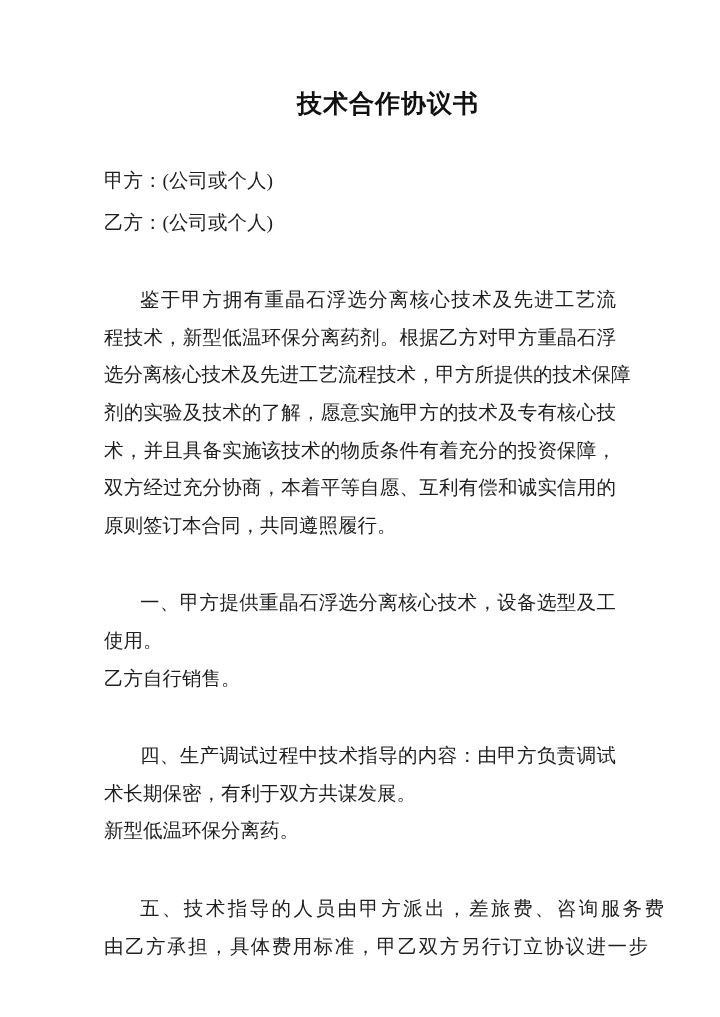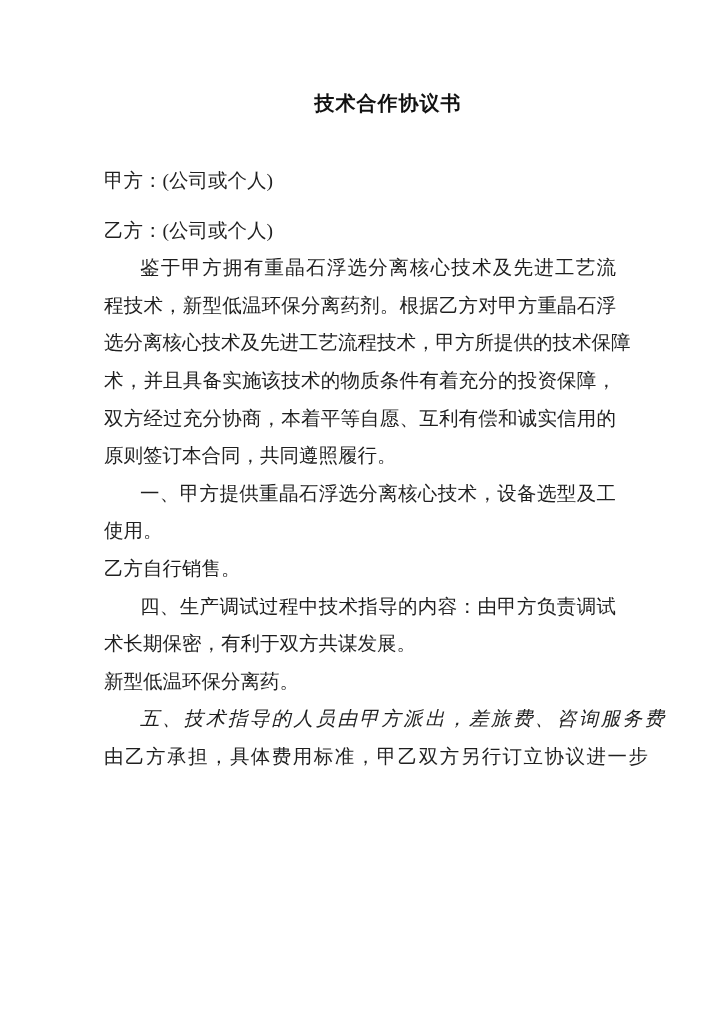--- a/index.html
+++ b/index.html
@@ -17,21 +17,21 @@
   }
   .doc {
     position: absolute;
     left: 104px;
     top: 0;
     width: 512px;
   }
   .title {
     margin-top: 85px;
     line-height: 37px;
-    font-size: 20px;
+    font-size: 25px;
     font-weight: bold;
     text-align: center;
     padding-left: 56px; 
     color: #111111;
     letter-spacing: 1px;
     white-space: nowrap;
   }
   .body-block {
     margin-top: 40px;
   }
@@ -41,41 +41,42 @@
     font-size: 19.5px;
     text-align: justify;
     text-align-last: justify;
     text-justify: inter-ideograph;
     white-space: nowrap;
   }
   .line.last {
     text-align-last: left;
     white-space: normal;
   }
-  .line.indent { padding-left: 36px; }
+  .line.indent { padding-left: 36px; margin-top: 40px; }
   
-  .line.ext-a { margin-right: -48px; font-style: italic; }
+  .line.ext-a { margin-right: -48px; }
   .line.ext-b { margin-right: -32px; }
-  .party { margin-top: 12px; }
+  .party { margin-top: 4px; }
 </style>
 </head>
 <body>
 
 <div class="page">
   <div class="doc">
 
     <div class="title">技术合作协议书</div>
 
     <div class="body-block">
       <div class="line last party">甲方：(公司或个人)</div>
       <div class="line last party">乙方：(公司或个人)</div>
 
       <div class="line indent">鉴于甲方拥有重晶石浮选分离核心技术及先进工艺流</div>
       <div class="line">程技术，新型低温环保分离药剂。根据乙方对甲方重晶石浮</div>
       <div class="line">选分离核心技术及先进工艺流程技术，甲方所提供的技术保障</div>
+      <div class="line">剂的实验及技术的了解，愿意实施甲方的技术及专有核心技</div>
       <div class="line">术，并且具备实施该技术的物质条件有着充分的投资保障，</div>
       <div class="line">双方经过充分协商，本着平等自愿、互利有偿和诚实信用的</div>
       <div class="line last">原则签订本合同，共同遵照履行。</div>
       <div class="line indent">一、甲方提供重晶石浮选分离核心技术，设备选型及工</div>
       <div class="line last">使用。</div>
       <div class="line last">乙方自行销售。</div>
       <div class="line indent">四、生产调试过程中技术指导的内容：由甲方负责调试</div>
       <div class="line last">术长期保密，有利于双方共谋发展。</div>
       <div class="line last">新型低温环保分离药。</div>
       <div class="line indent ext-a">五、技术指导的人员由甲方派出，差旅费、咨询服务费</div>

